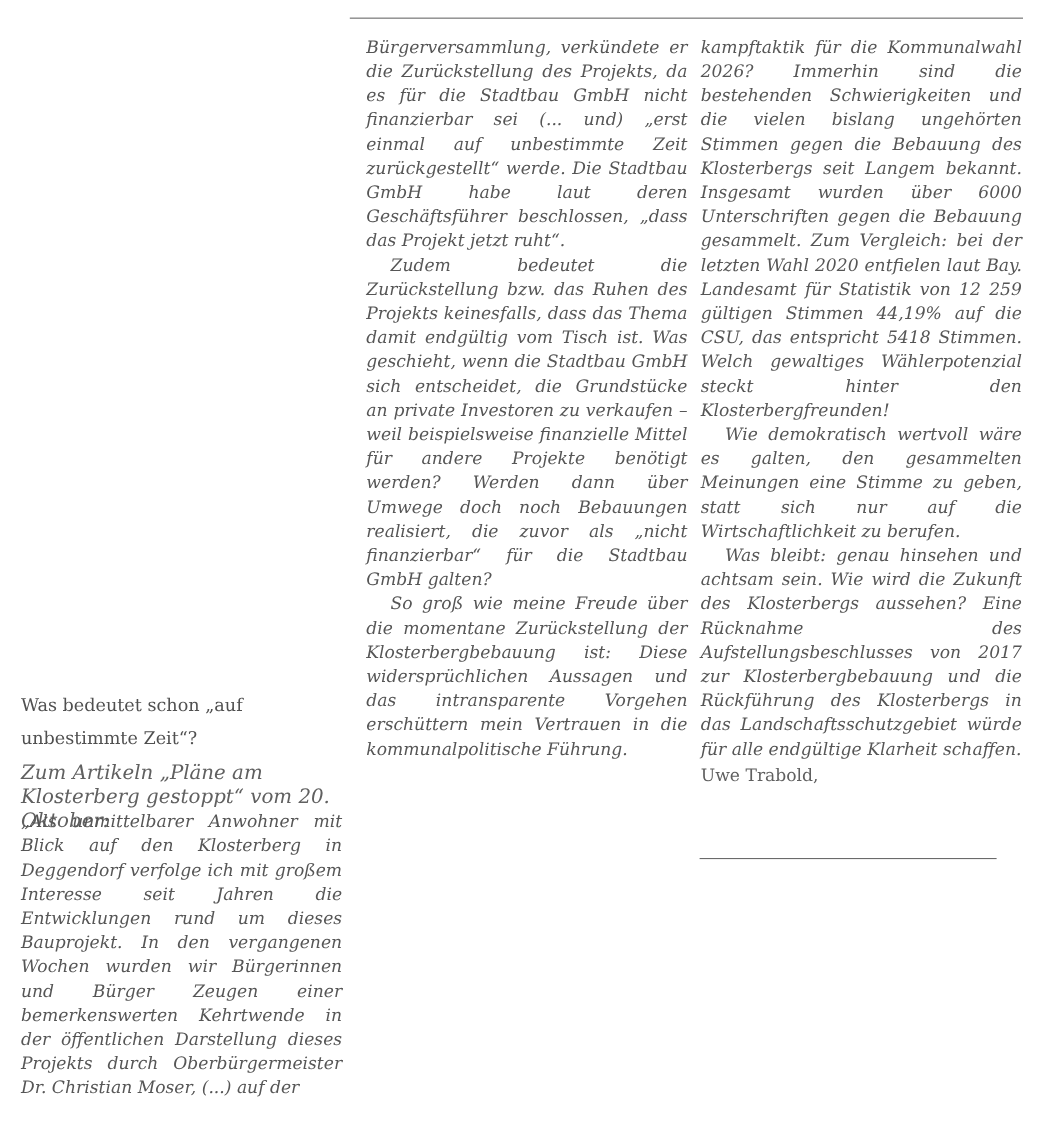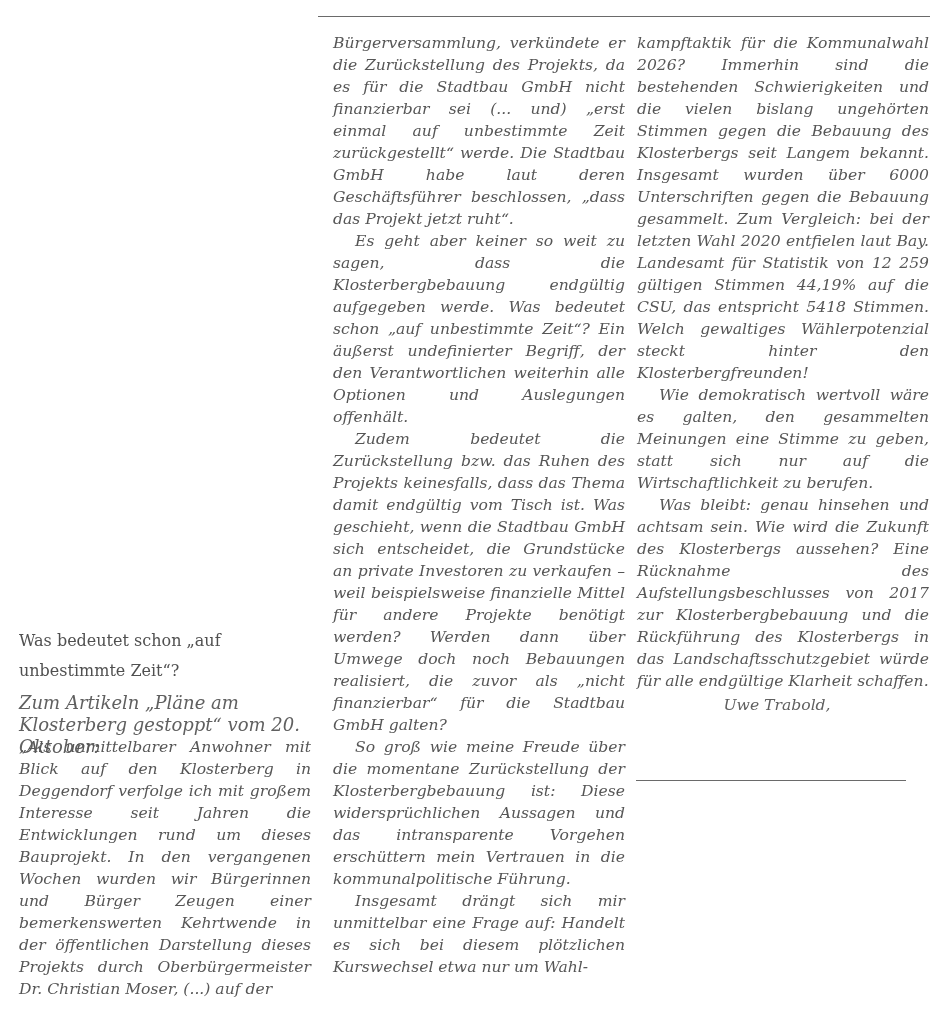--- a/index.html
+++ b/index.html
@@ -22,42 +22,40 @@
     font-size: 16px; line-height: 30px; color: #505050; margin: 0; font-weight: normal;
   }
   .intro {
     position: absolute; left: 19px; top: 692px; width: 292px;
     font-style: italic; font-size: 18px; line-height: 22px; color: #606060; text-align: left;
   }
   .col1 { left: 19px; top: 736px; }
   .col2 { left: 333px; top: 32px; }
   .col3 { left: 637px; top: 32px; }
   .signature {
-    text-align: center; font-style: italic; color: #606060;
+    text-align: left; color: #606060;
     margin-top: 2px; padding-right: 12px;
   }
 </style>
 </head>
 <body>
 
 <div class="rule" style="left:318px; top:16px; width:612px;"></div>
 
 <h2 class="title">Was bedeutet schon „auf unbestimmte Zeit“?</h2>
 <div class="intro">Zum Artikeln „Pläne am Klosterberg gestoppt“ vom 20. Oktober:</div>
 
 <div class="col col1">
   <p>„Als unmittelbarer Anwohner mit Blick auf den Klosterberg in Deggendorf verfolge ich mit großem Interesse seit Jahren die Entwicklungen rund um dieses Bauprojekt. In den vergangenen Wochen wurden wir Bürgerinnen und Bürger Zeugen einer bemerkenswerten Kehrtwende in der öffentlichen Darstellung dieses Projekts durch Oberbürgermeister Dr. Christian Moser, (...) auf der</p>
 </div>
 
 <div class="col col2">
   <p>Bürgerversammlung, verkündete er die Zurückstellung des Projekts, da es für die Stadtbau GmbH nicht finanzierbar sei (... und) „erst einmal auf unbestimmte Zeit zurückgestellt“ werde. Die Stadtbau GmbH habe laut deren Geschäftsführer beschlossen, „dass das Projekt jetzt ruht“.</p>
-  <p class="indent">Es geht aber keiner so weit zu sagen, dass die Klosterbergbebauung endgültig aufgegeben werde. Was bedeutet schon „auf unbestimmte Zeit“? Ein äußerst undefinierter Begriff, der den Verantwortlichen weiterhin alle Optionen und Auslegungen offenhält.</p>
   <p class="indent">Zudem bedeutet die Zurückstellung bzw. das Ruhen des Projekts keinesfalls, dass das Thema damit endgültig vom Tisch ist. Was geschieht, wenn die Stadtbau GmbH sich entscheidet, die Grundstücke an private Investoren zu verkaufen – weil beispielsweise finanzielle Mittel für andere Projekte benötigt werden? Werden dann über Umwege doch noch Bebauungen realisiert, die zuvor als „nicht finanzierbar“ für die Stadtbau GmbH galten?</p>
   <p class="indent">So groß wie meine Freude über die momentane Zurückstellung der Klosterbergbebauung ist: Diese widersprüchlichen Aussagen und das intransparente Vorgehen erschüttern mein Vertrauen in die kommunalpolitische Führung.</p>
-  <p class="indent">Insgesamt drängt sich mir unmittelbar eine Frage auf: Handelt es sich bei diesem plötzlichen Kurswechsel etwa nur um Wahl-</p>
 </div>
 
 <div class="col col3">
   <p>kampftaktik für die Kommunalwahl 2026? Immerhin sind die bestehenden Schwierigkeiten und die vielen bislang ungehörten Stimmen gegen die Bebauung des Klosterbergs seit Langem bekannt. Insgesamt wurden über 6000 Unterschriften gegen die Bebauung gesammelt. Zum Vergleich: bei der letzten Wahl 2020 entfielen laut Bay. Landesamt für Statistik von 12 259 gültigen Stimmen 44,19% auf die CSU, das entspricht 5418 Stimmen. Welch gewaltiges Wählerpotenzial steckt hinter den Klosterbergfreunden!</p>
   <p class="indent">Wie demokratisch wertvoll wäre es galten, den gesammelten Meinungen eine Stimme zu geben, statt sich nur auf die Wirtschaftlichkeit zu berufen.</p>
   <p class="indent">Was bleibt: genau hinsehen und achtsam sein. Wie wird die Zukunft des Klosterbergs aussehen? Eine Rücknahme des Aufstellungsbeschlusses von 2017 zur Klosterbergbebauung und die Rückführung des Klosterbergs in das Landschaftsschutzgebiet würde für alle endgültige Klarheit schaffen.</p>
   <div class="signature">
     <div>Uwe Trabold,</div>
   </div>
 </div>

